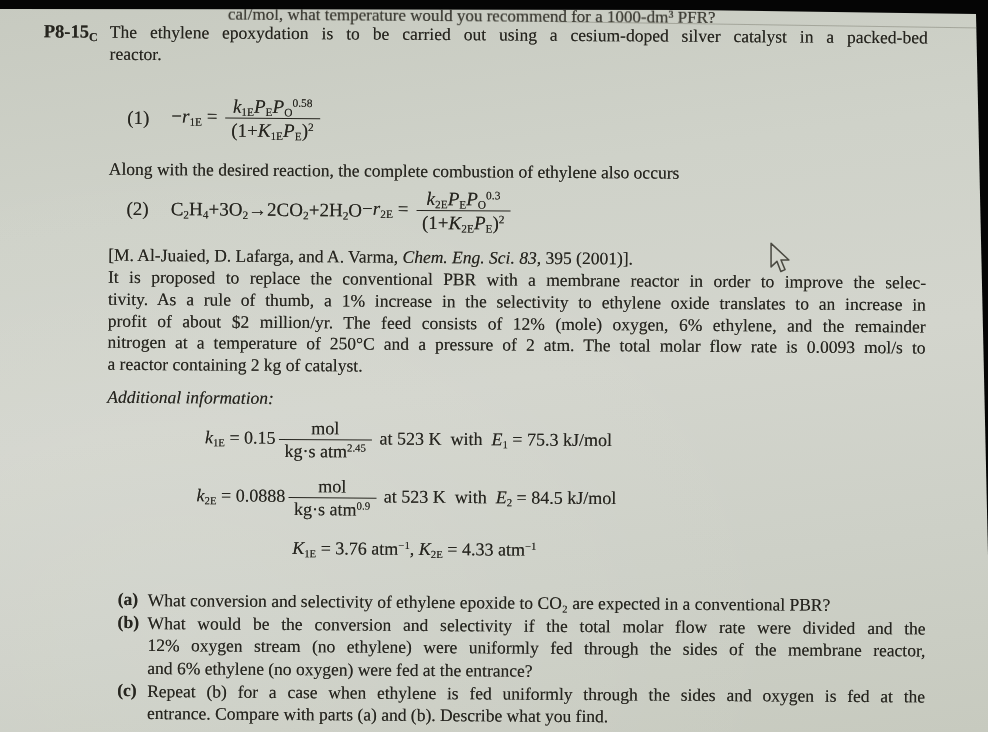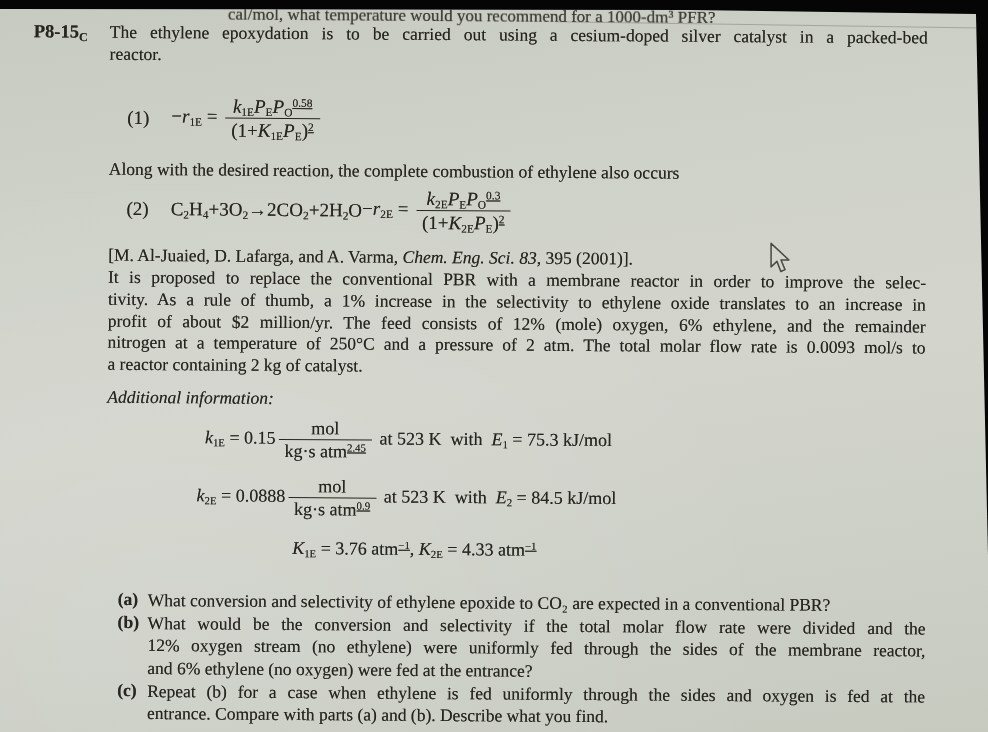--- a/index.html
+++ b/index.html
@@ -22,41 +22,41 @@
   .block .ln{width:100%;}
   .jl{text-align:justify;text-align-last:justify;}
   .qblock{font-size:17.5px;line-height:22.4px;}
   .qlabel{font-weight:bold;font-size:17.5px;}
   .eqrow{display:flex;align-items:center;font-size:19px;white-space:pre;}
   .eqnum{margin-right:22px;}
   .rate{}
   .krow{display:flex;align-items:center;font-size:18px;white-space:pre;}
   .formula{white-space:pre;}
   .formula sub{font-size:0.60em;line-height:0;vertical-align:-0.28em;letter-spacing:0;}
-  .formula sup{font-size:0.60em;line-height:0;vertical-align:0.55em;text-decoration:underline;}
+  .formula sup{font-size:0.60em;line-height:0;vertical-align:0.55em;}
   .vi{font-style:italic;}
   .frac{display:inline-flex;flex-direction:column;align-items:center;vertical-align:middle;
     margin:0 3px;line-height:1.12;text-align:center;}
   .fn{padding:0 6px 1px;}
   .fd{border-top:1.6px solid #26251f;padding:1px 6px 0;}
   .it{font-style:italic;}
   .citation{font-size:17.5px;white-space:nowrap;}
   .cursor{position:absolute;left:769px;top:242px;}
 </style>
 </head>
 <body>
 
 <div class="paper">
   <div class="content">
 
     <div class="abs topfrag" style="left:228px;top:3px;">cal/mol, what temperature would you recommend for a 1000-dm³ PFR?</div>
 
     <div class="abs scanline" style="left:556px;top:19px;width:432px;"></div>
 
-    <div class="abs plabel" style="left:34px;top:21px;"><span>P8-15</span><sub>C</sub></div>
+    <div class="abs plabel" style="left:44px;top:21px;"><span>P8-15</span><sub>C</sub></div>
 
     <div class="abs block" style="left:110px;top:21px;width:818px;">
         <div class="ln jl">The ethylene epoxydation is to be carried out using a cesium-doped silver catalyst in a packed-bed</div>
         <div class="ln">reactor.</div>
       </div>
 
     <div class="abs eqrow" style="left:128px;top:94px;">
       <span class="eqnum">(1)</span>
       <span class="formula rate"><span>−</span><span class="vi">r</span><sub>1E</sub><span> = </span><span class="frac"><span class="fn"><span class="vi">k</span><sub>1E</sub><span class="vi">P</span><sub>E</sub><span class="vi">P</span><sub>O</sub><sup>0.58</sup></span><span class="fd"><span>(1+</span><span class="vi">K</span><sub>1E</sub><span class="vi">P</span><sub>E</sub><span>)</span><sup>2</sup></span></span></span>
     </div>

